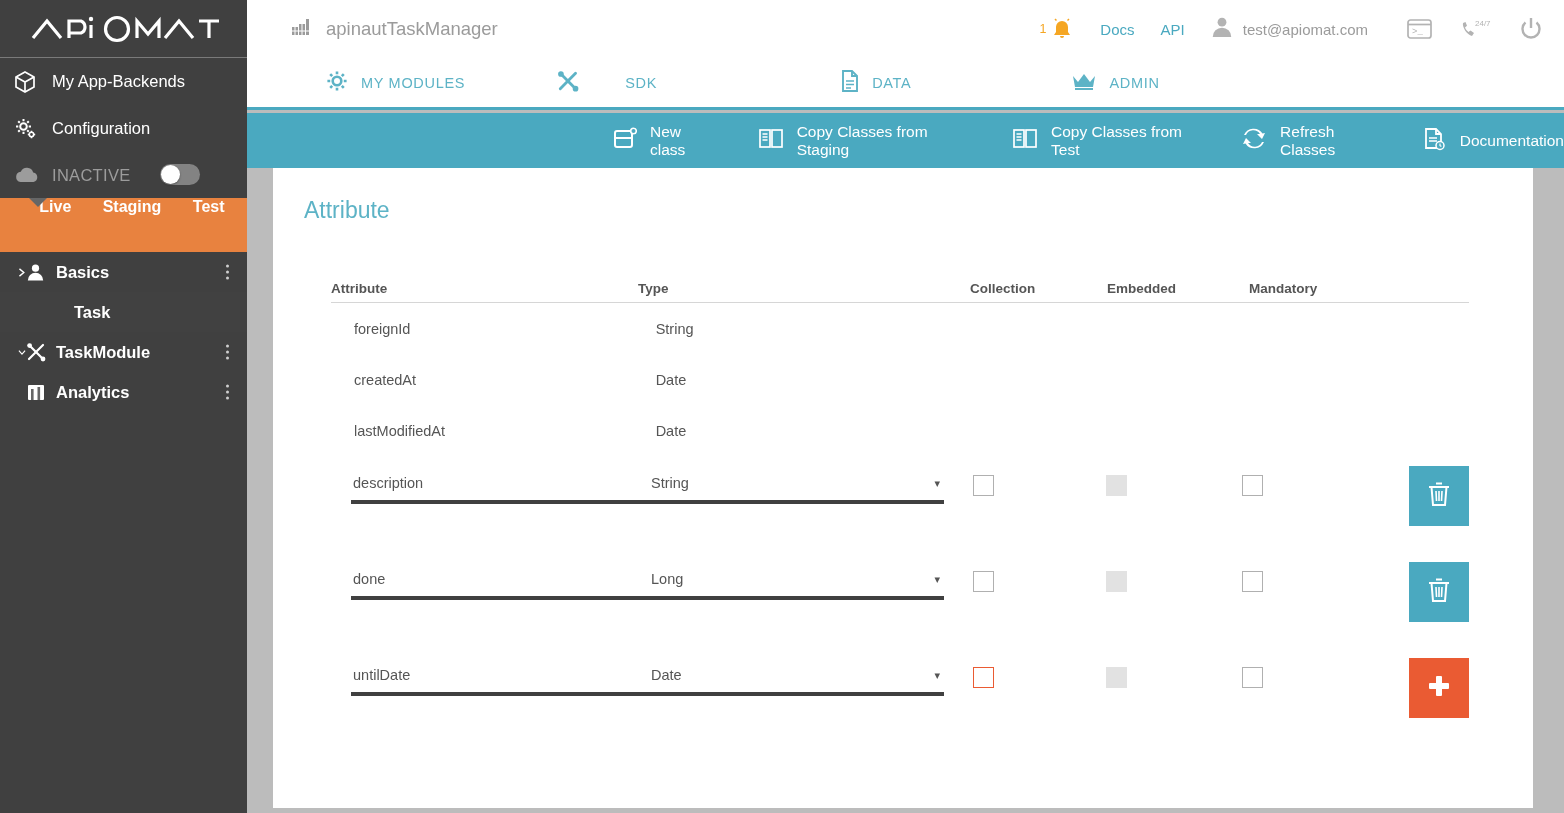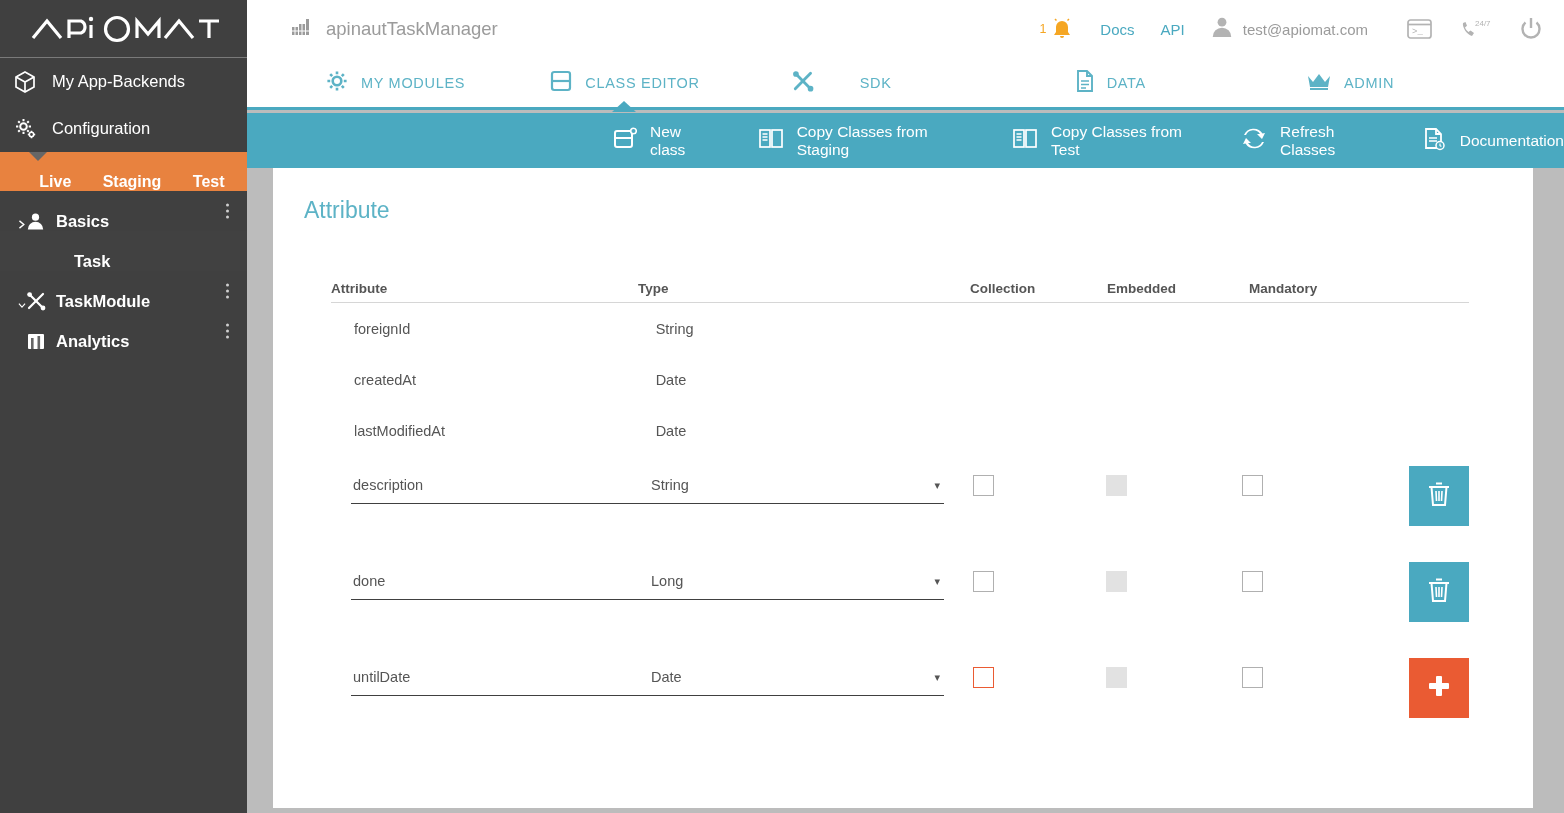--- a/index.html
+++ b/index.html
@@ -43,37 +43,37 @@
     width: 40px; height: 21px; border-radius: 11px; background: #838383;
   }
   .toggle .knob {
     position: absolute; left: 1px; top: 1px;
     width: 19px; height: 19px; border-radius: 50%;
     background: #ffffff; box-shadow: 0 1px 2px rgba(0,0,0,.35);
   }
 
   .env-bar {
     position: relative;
-    height: 39px; background: #e8823f;
-    display: flex; align-items: flex-end; padding-left: 17px;
+    height: 54px; background: #e8823f;
+    display: flex; align-items: flex-start; padding-left: 17px;
   }
   .env-bar .notch {
     position: absolute; left: 29px; top: 0;
     width: 0; height: 0;
     border-left: 9px solid transparent; border-right: 9px solid transparent;
     border-top: 9px solid #666666;
   }
   .env-item {
     color: #ffffff; font-size: 16px; font-weight: bold;
     flex: 1; text-align: center;
   }
   .env-item.dim { font-weight: bold; }
 
   .tree-row {
-    display: flex; align-items: flex-end;
+    display: flex; align-items: center;
     height: 40px; color: #ffffff; font-size: 16.5px; font-weight: bold;
     position: relative;
   }
   .tree-row.selected { background: #414141; }
   .tree-row .chev { width: 26px; padding-left: 18px; display:flex; align-items:center; }
   .tree-row .ico { width: 30px; display:flex; align-items:center; }
   .tree-row .label { }
   .tree-row .dots {
     position: absolute; right: 18px; top: 50%; transform: translateY(-50%);
     display: flex; flex-direction: column; gap: 3px; align-items: center;
@@ -162,21 +162,21 @@
     display: flex; align-items: center;
     height: 51px;
     margin-left: 20px;
   }
   .row.static-row .cell-text { color: #555555; font-size: 14.5px; padding-left: 3px; }
 
   .row.edit-row { height: 96px; align-items: flex-start; padding-top: 10px; }
   .fld {
     position: relative;
     width: 298px; height: 38px;
-    border-bottom: 1px solid #404040;
+    border-bottom: 4px solid #404040;
     display: flex; align-items: center;
   }
   .fld .val { color: #555555; font-size: 14.5px; padding-left: 2px; }
   .fld.sel { width: 295px; }
   .fld .caret {
     position: absolute; right: 4px; top: 50%; transform: translateY(-50%);
     color: #555555; font-size: 11px;
   }
 
   .cbwrap { display: flex; align-items: center; height: 38px; }
@@ -240,20 +240,31 @@
               <circle cx="9.5" cy="9.5" r="3.3"></circle>
               <path d="M9.5 2 L9.5 4.3 M9.5 14.7 L9.5 17 M2 9.5 L4.3 9.5 M14.7 9.5 L17 9.5 M4.2 4.2 L5.8 5.8 M13.2 13.2 L14.8 14.8 M14.8 4.2 L13.2 5.8 M5.8 13.2 L4.2 14.8"></path>
               <circle cx="17.5" cy="17.5" r="2.2" stroke-width="1.6"></circle>
               <path d="M17.5 13.8 L17.5 15 M17.5 20 L17.5 21.2 M13.8 17.5 L15 17.5 M20 17.5 L21.2 17.5" stroke-width="1.6"></path>
             </g>
           </svg>
       </span>
       <span class="txt">Configuration</span>
     </div>
 
+    <div class="inactive-row">
+      <span class="ico">
+        <svg width="26" height="18" viewBox="0 0 26 18">
+            <path d="M6.5 16 A5.2 5.2 0 0 1 6.8 5.7 A6.6 6.6 0 0 1 19.2 6.4 A4.9 4.9 0 0 1 19.5 16 Z" fill="#9c9c9c"></path>
+          </svg>
+      </span>
+      <span class="txt">INACTIVE</span>
+      <div class="toggle">
+        <div class="knob"></div>
+      </div>
+    </div>
 
     <div class="env-bar">
       <div class="notch"></div>
       <div class="env-item">Live</div>
       <div class="env-item dim">Staging</div>
       <div class="env-item dim">Test</div>
     </div>
 
     <div class="tree-row">
       <span class="chev">
@@ -391,30 +402,20 @@
     <div class="tab" style="margin-left:78px;">
       <span>
         <svg width="24" height="24" viewBox="0 0 24 24">
             <g fill="none" stroke="#5db3c6" stroke-width="2.6">
               <circle cx="12" cy="12" r="4.3"></circle>
               <path d="M12 2.4 L12 5.2 M12 18.8 L12 21.6 M2.4 12 L5.2 12 M18.8 12 L21.6 12 M5.2 5.2 L7.2 7.2 M16.8 16.8 L18.8 18.8 M18.8 5.2 L16.8 7.2 M7.2 16.8 L5.2 18.8"></path>
             </g>
           </svg>
       </span>
       <span class="tlabel">MY MODULES</span>
-    </div>
-    <div class="tab" style="margin-left:84px;">
-      <span>
-        <svg width="24" height="22" viewBox="0 0 24 22">
-            <rect x="3" y="2" width="18" height="18" rx="2.2" fill="none" stroke="#5db3c6" stroke-width="2.2"></rect>
-            <path d="M3 11 L21 11" stroke="#5db3c6" stroke-width="2.2"></path>
-          </svg>
-      </span>
-      <span class="tlabel">CLASS EDITOR</span>
-      <span class="arrow"></span>
     </div>
     <div class="tab" style="margin-left:92px;gap:32px;">
       <span>
         <svg width="24" height="22" viewBox="0 0 22 20">
             <g stroke="#5db3c6" stroke-width="2.6" fill="none" stroke-linecap="round">
               <path d="M3 3 L17 17"></path>
               <path d="M17 3 L3 17"></path>
             </g>
             <circle cx="3.6" cy="3.6" r="2.6" fill="#5db3c6"></circle>
             <circle cx="17" cy="17" r="2.6" fill="#5db3c6"></circle>

